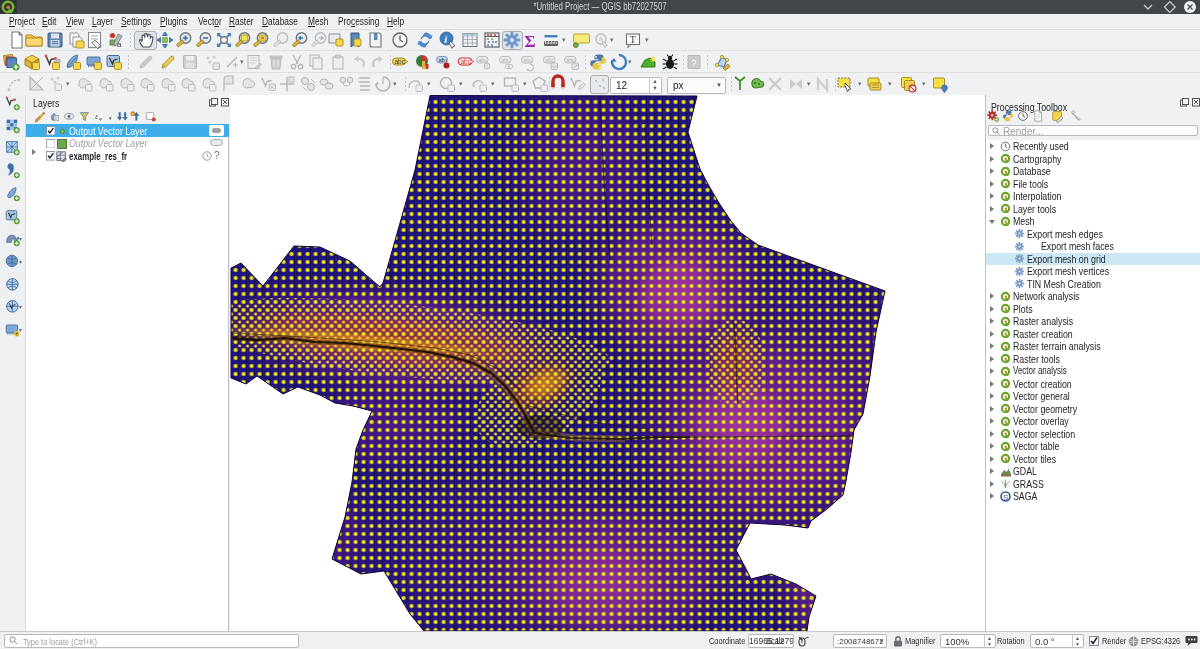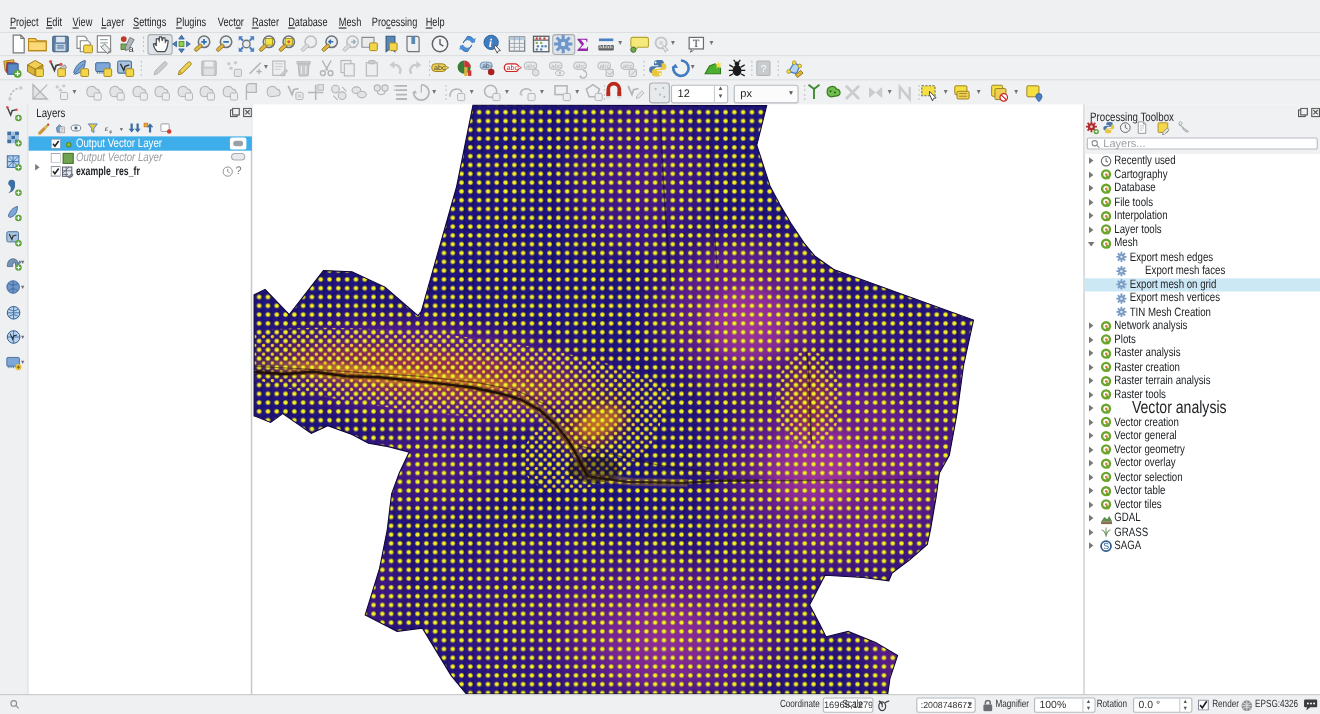--- a/index.html
+++ b/index.html
@@ -33,20 +33,34 @@
 .sb-box{position:absolute;background:#fff;border:1px solid #b6babd;border-radius:2px;height:14px;top:1.5px;
  font-size:9.5px;color:#333;}
 .trow{position:absolute;left:0;width:100%;height:12.5px;font-size:11px;color:#212427;line-height:12.5px;}
 .tx{transform-origin:0 50%;transform:scaleX(0.8);white-space:nowrap;display:inline-block;}
 .tx2{transform-origin:0 50%;transform:scaleX(0.72);white-space:nowrap;display:inline-block;}
 .sl{transform-origin:0 50%;transform:scaleX(0.78);white-space:nowrap;display:inline-block;}
 </style>
 </head>
 <body>
 <div id="app">
+<div id="titlebar">
+      <div id="qlogo"><svg width="17" height="14" viewBox="0 0 17 14">
+<circle cx="8" cy="7" r="5.2" fill="none" stroke="#77b52c" stroke-width="2.6"></circle>
+<circle cx="8.2" cy="7.2" r="1.8" fill="#e07a28"></circle>
+<rect x="9.5" y="8.5" width="4.5" height="2.6" transform="rotate(40 9.5 8.5)" fill="#77b52c"></rect>
+</svg></div>
+      <div class="tt">*Untitled Project — QGIS bb72027507</div>
+<svg width="60" height="14" viewBox="0 0 60 14" style="position:absolute;right:2px;top:0">
+<path d="M6 5 L10 9 L14 5" fill="none" stroke="#c7cbce" stroke-width="1.4"></path>
+<rect x="28" y="3.2" width="7.6" height="7.6" transform="rotate(45 31.8 7)" fill="none" stroke="#c7cbce" stroke-width="1.3"></rect>
+<circle cx="52" cy="7" r="6" fill="#f2f3f4"></circle>
+<path d="M49.5 4.5 L54.5 9.5 M54.5 4.5 L49.5 9.5" stroke="#41474c" stroke-width="1.2"></path>
+</svg>
+    </div>
 <div id="menubar">
 <span class="mi" style="left:9px"><u>P</u>roject</span>
 <span class="mi" style="left:42px"><u>E</u>dit</span>
 <span class="mi" style="left:66px"><u>V</u>iew</span>
 <span class="mi" style="left:92px"><u>L</u>ayer</span>
 <span class="mi" style="left:121px"><u>S</u>ettings</span>
 <span class="mi" style="left:160px"><u>P</u>lugins</span>
 <span class="mi" style="left:198px">Vect<u>o</u>r</span>
 <span class="mi" style="left:229px"><u>R</u>aster</span>
 <span class="mi" style="left:262px"><u>D</u>atabase</span>
@@ -1177,21 +1191,21 @@
         <g transform="translate(1.6,1.6) scale(0.8)">
           <path d="M2 3.5 l4 4 c-1.5 2 4 7.5 5.5 5.5 l-4-4z" fill="#c9ccce" stroke="#9aa0a5" stroke-width="0.9" transform="rotate(-8 8 8)"></path>
           <circle cx="3.2" cy="3.2" r="1.8" fill="none" stroke="#9aa0a5" stroke-width="1"></circle>
         </g>
       </svg>
 <div style="position:absolute;left:2px;top:30px;width:210px;height:11px;background:#fff;border:1px solid #b6babd;border-radius:2px"></div>
 <svg width="8" height="8" viewBox="0 0 8 8" style="position:absolute;left:6px;top:31.5px">
         <circle cx="3.2" cy="3.2" r="2.4" fill="none" stroke="#8a8e92" stroke-width="1"></circle>
         <path d="M5 5 L7.5 7.5" stroke="#8a8e92" stroke-width="1"></path>
       </svg>
-<div style="position:absolute;left:17px;top:30.5px;font-size:10px;color:#9aa0a5">Layers...</div>
+<div style="position:absolute;left:17px;top:30.5px;font-size:10px;color:#9aa0a5">Render...</div>
 <div class="trow" style="top:45.0px;"></div>
 <div style="position:absolute;left:4px;top:48.0px;width:0;height:0;border-left:4px solid #777;border-top:3.5px solid transparent;border-bottom:3.5px solid transparent"></div>
 <svg width="11" height="11" viewBox="0 0 11 11" style="position:absolute;left:14px;top:45.7px">
         <circle cx="5.5" cy="5.5" r="4.3" fill="none" stroke="#6a6e72" stroke-width="1"></circle>
         <path d="M5.5 2.8 V5.5 l1.8 1" fill="none" stroke="#6a6e72" stroke-width="1"></path>
       </svg>
 <div style="position:absolute;left:27px;top:45.0px;font-size:11px;color:#212427;line-height:12.5px"><span class="tx">Recently used</span></div>
 <div class="trow" style="top:57.5px;"></div>
 <div style="position:absolute;left:4px;top:60.5px;width:0;height:0;border-left:4px solid #777;border-top:3.5px solid transparent;border-bottom:3.5px solid transparent"></div>
 <svg width="11" height="11" viewBox="0 0 11 11" style="position:absolute;left:14px;top:58.2px">
@@ -1368,21 +1382,21 @@
         <rect x="6.5" y="6.2" width="3.6" height="2" transform="rotate(42 6.5 6.2)" fill="#6ca52c"></rect>
       </svg>
 <div style="position:absolute;left:27px;top:257.5px;font-size:11px;color:#212427;line-height:12.5px"><span class="tx">Raster tools</span></div>
 <div class="trow" style="top:270.0px;"></div>
 <div style="position:absolute;left:4px;top:273.0px;width:0;height:0;border-left:4px solid #777;border-top:3.5px solid transparent;border-bottom:3.5px solid transparent"></div>
 <svg width="11" height="11" viewBox="0 0 11 11" style="position:absolute;left:14px;top:270.7px">
         <circle cx="5.5" cy="5.5" r="3.6" fill="none" stroke="#6ca52c" stroke-width="2.2"></circle>
         <circle cx="5.7" cy="5.7" r="1.2" fill="#e07a28"></circle>
         <rect x="6.5" y="6.2" width="3.6" height="2" transform="rotate(42 6.5 6.2)" fill="#6ca52c"></rect>
       </svg>
-<div style="position:absolute;left:43px;top:270.0px;font-size:16px;color:#212427;line-height:12.5px"><span class="tx">Vector analysis</span></div>
+<div style="position:absolute;left:27px;top:270.0px;font-size:10px;color:#212427;line-height:12.5px"><span class="tx">Vector analysis</span></div>
 <div class="trow" style="top:282.5px;"></div>
 <div style="position:absolute;left:4px;top:285.5px;width:0;height:0;border-left:4px solid #777;border-top:3.5px solid transparent;border-bottom:3.5px solid transparent"></div>
 <svg width="11" height="11" viewBox="0 0 11 11" style="position:absolute;left:14px;top:283.2px">
         <circle cx="5.5" cy="5.5" r="3.6" fill="none" stroke="#6ca52c" stroke-width="2.2"></circle>
         <circle cx="5.7" cy="5.7" r="1.2" fill="#e07a28"></circle>
         <rect x="6.5" y="6.2" width="3.6" height="2" transform="rotate(42 6.5 6.2)" fill="#6ca52c"></rect>
       </svg>
 <div style="position:absolute;left:27px;top:282.5px;font-size:11px;color:#212427;line-height:12.5px"><span class="tx">Vector creation</span></div>
 <div class="trow" style="top:295.0px;"></div>
 <div style="position:absolute;left:4px;top:298.0px;width:0;height:0;border-left:4px solid #777;border-top:3.5px solid transparent;border-bottom:3.5px solid transparent"></div>
@@ -1447,20 +1461,21 @@
 <div style="position:absolute;left:27px;top:382.5px;font-size:11px;color:#212427;line-height:12.5px"><span class="tx">GRASS</span></div>
 <div class="trow" style="top:395.0px;"></div>
 <div style="position:absolute;left:4px;top:398.0px;width:0;height:0;border-left:4px solid #777;border-top:3.5px solid transparent;border-bottom:3.5px solid transparent"></div>
 <svg width="11" height="11" viewBox="0 0 11 11" style="position:absolute;left:14px;top:395.7px">
         <circle cx="5.5" cy="5.5" r="4.5" fill="none" stroke="#2e5a93" stroke-width="1.6"></circle>
         <text x="3" y="8.5" font-size="8" fill="#2e5a93" font-family="Liberation Sans">S</text>
       </svg>
 <div style="position:absolute;left:27px;top:395.0px;font-size:11px;color:#212427;line-height:12.5px"><span class="tx">SAGA</span></div>
 </div>
 <div id="statusbar">
+<div class="sb-box" style="left:4px;width:295px;padding-left:18px;color:#9aa0a5;line-height:13px"><span class="sl" style="display:inline-block">Type to locate (Ctrl+K)</span></div>
 <svg width="9" height="9" viewBox="0 0 9 9" style="position:absolute;left:9px;top:4px">
         <circle cx="3.5" cy="3.5" r="2.6" fill="none" stroke="#8a8e92" stroke-width="1"></circle>
         <path d="M5.5 5.5 L8 8" stroke="#8a8e92" stroke-width="1"></path>
       </svg>
 <span style="position:absolute;left:709px;top:3px"><span class="sl">Coordinate</span></span>
 <div class="sb-box" style="left:748px;width:46px;text-align:center;line-height:13px;font-size:8.5px;overflow:hidden;white-space:nowrap">16965,1279</div>
 <svg width="12" height="12" viewBox="0 0 12 12" style="position:absolute;left:797px;top:3px">
         <ellipse cx="5" cy="7" rx="3.1" ry="4" fill="none" stroke="#3a3e42" stroke-width="1.1"></ellipse>
         <path d="M5 4.5 V8 M7.5 4 C9.5 2.5 10.5 2 11.5 2.5" fill="none" stroke="#3a3e42" stroke-width="1"></path>
         <path d="M2.2 2.2 L5 5" stroke="#3a3e42" stroke-width="1.6"></path>

